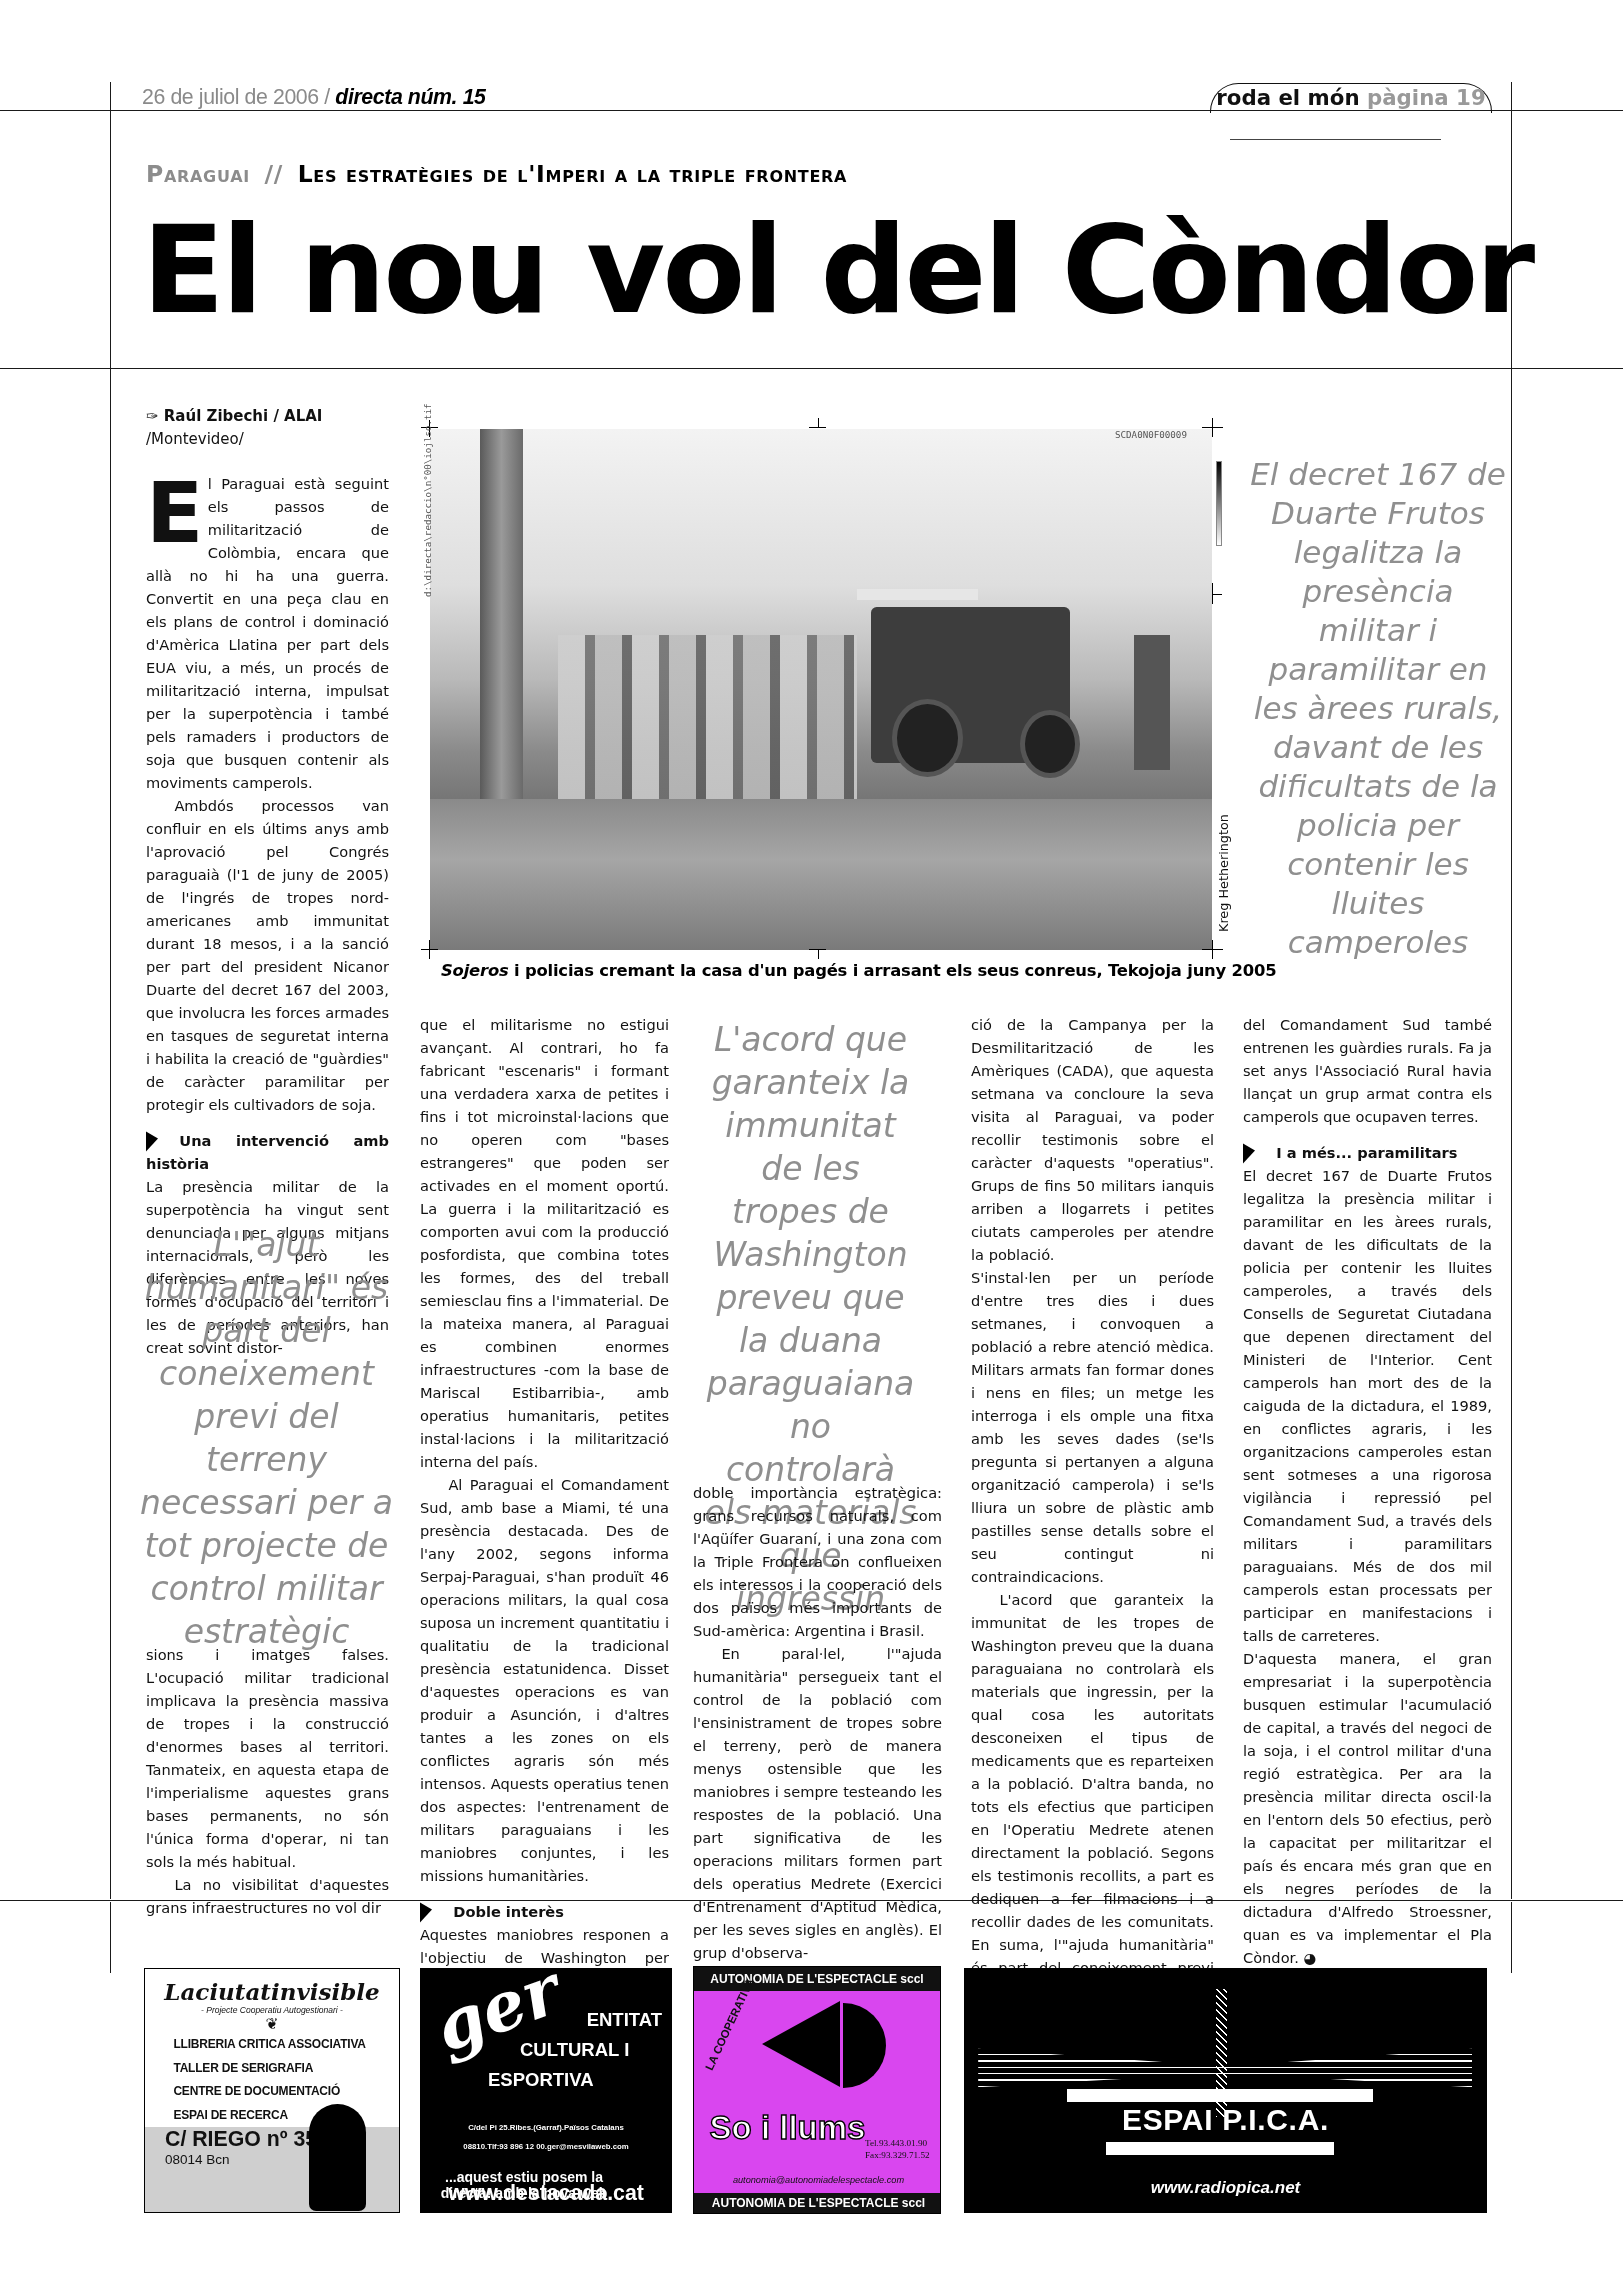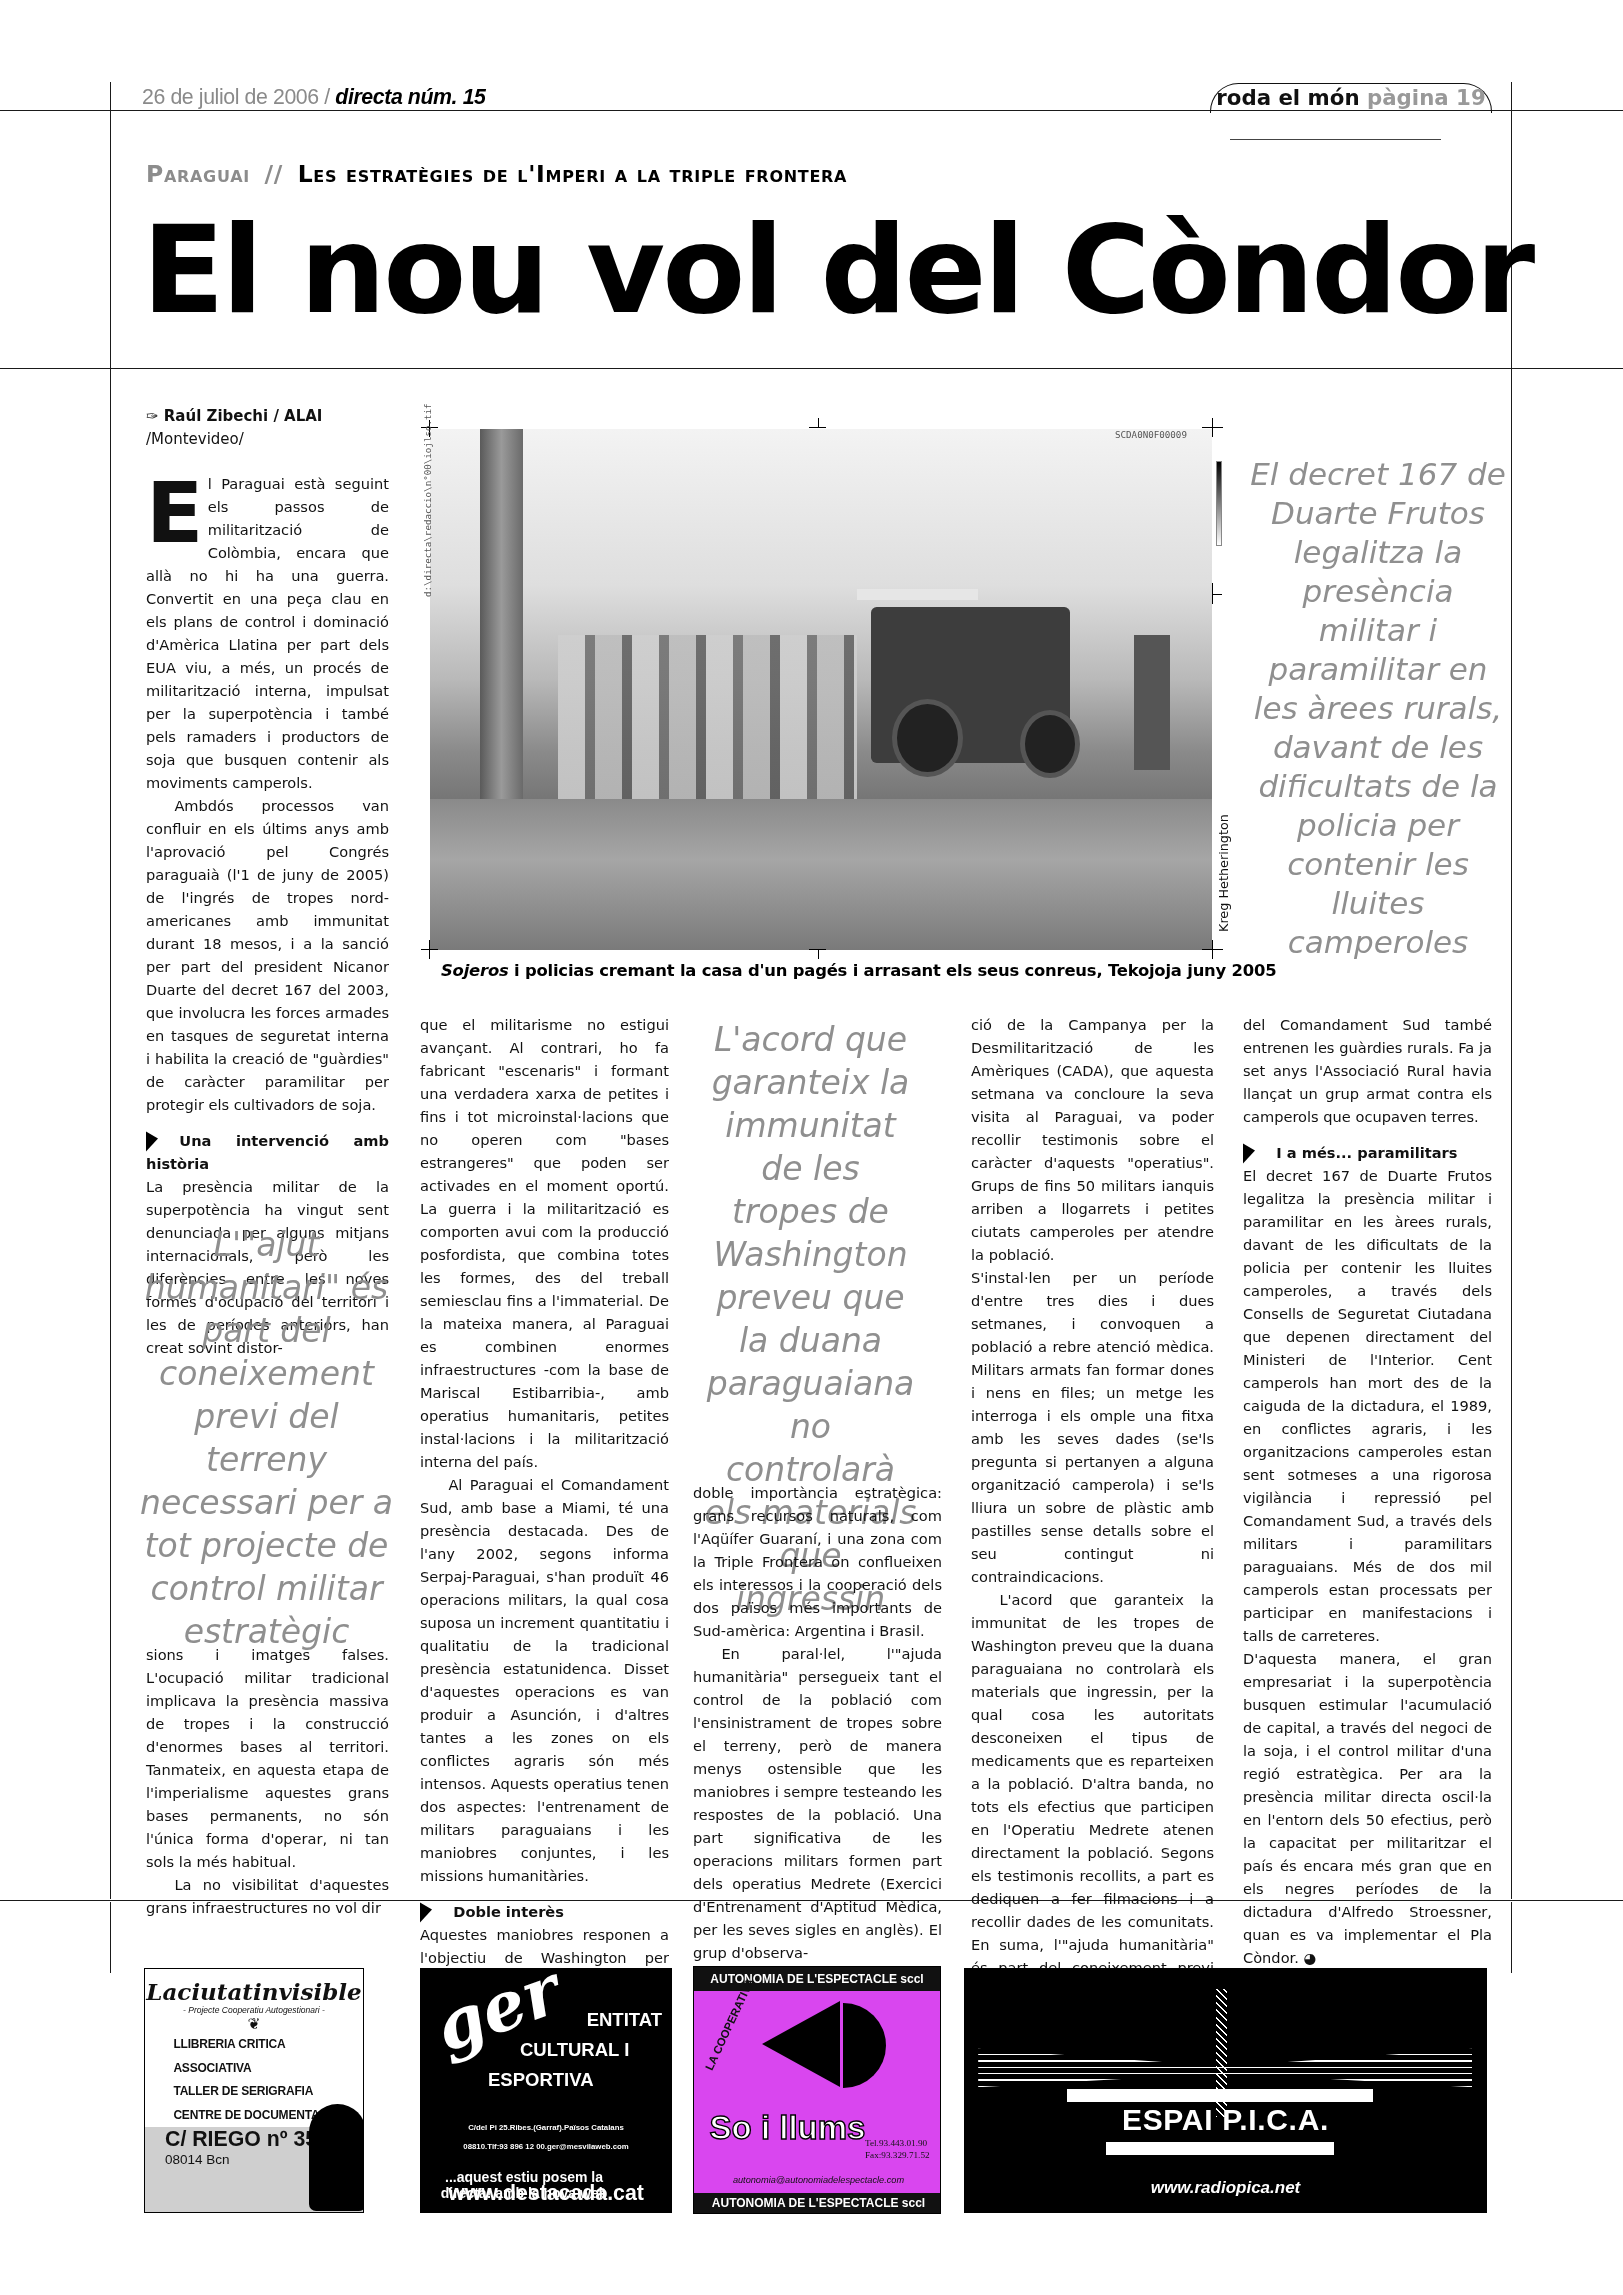--- a/index.html
+++ b/index.html
@@ -171,21 +171,21 @@
   <div class="subhead">
     <span class="tri"></span><span>I a més... paramilitars</span>
   </div>
   <p>El decret 167 de Duarte Frutos legalitza la presència militar i paramilitar en les àrees rurals, davant de les dificultats de la policia per contenir les lluites camperoles, a través dels Consells de Seguretat Ciutadana que depenen directament del Ministeri de l'Interior. Cent camperols han mort des de la caiguda de la dictadura, el 1989, en conflictes agraris, i les organitzacions camperoles estan sent sotmeses a una rigorosa vigilància i repressió pel Comandament Sud, a través dels militars i paramilitars paraguaians. Més de dos mil camperols estan processats per participar en manifestacions i talls de carreteres.</p>
   <p>
     <span>D'aquesta manera, el gran empresariat i la superpotència busquen estimular l'acumulació de capital, a través del negoci de la soja, i el control militar d'una regió estratègica. Per ara la presència militar directa oscil·la en l'entorn dels 50 efectius, però la capacitat per militaritzar el país és encara més gran que en els negres períodes de la dictadura d'Alfredo Stroessner, quan es va implementar el Pla Còndor.</span>
     <span style="font-weight:bold;">◕</span>
   </p>
 </div>
 
-<div class="ad ad1" style="width:220px;">
+<div class="ad ad1" style="width:256px;">
   <div style="text-align:center;font-family:'DejaVu Serif',serif;font-style:italic;font-weight:bold;font-size:23px;margin-top:8.5px;">Laciutatinvisible</div>
   <div style="text-align:center;font-size:8.5px;font-style:italic;">- Projecte Cooperatiu Autogestionari -</div>
   <div style="text-align:center;font-size:15.6px;line-height:18.5px;">❦</div>
   <div style="padding-left:28.4px;font-size:12px;line-height:23.5px;font-weight:bold;letter-spacing:-0.2px;">
     <div>LLIBRERIA CRITICA ASSOCIATIVA</div>
     <div>TALLER DE SERIGRAFIA</div>
     <div>CENTRE DE DOCUMENTACIÓ</div>
     <div>ESPAI DE RECERCA</div>
     <div>ZONA MÈDIA</div>
   </div>

